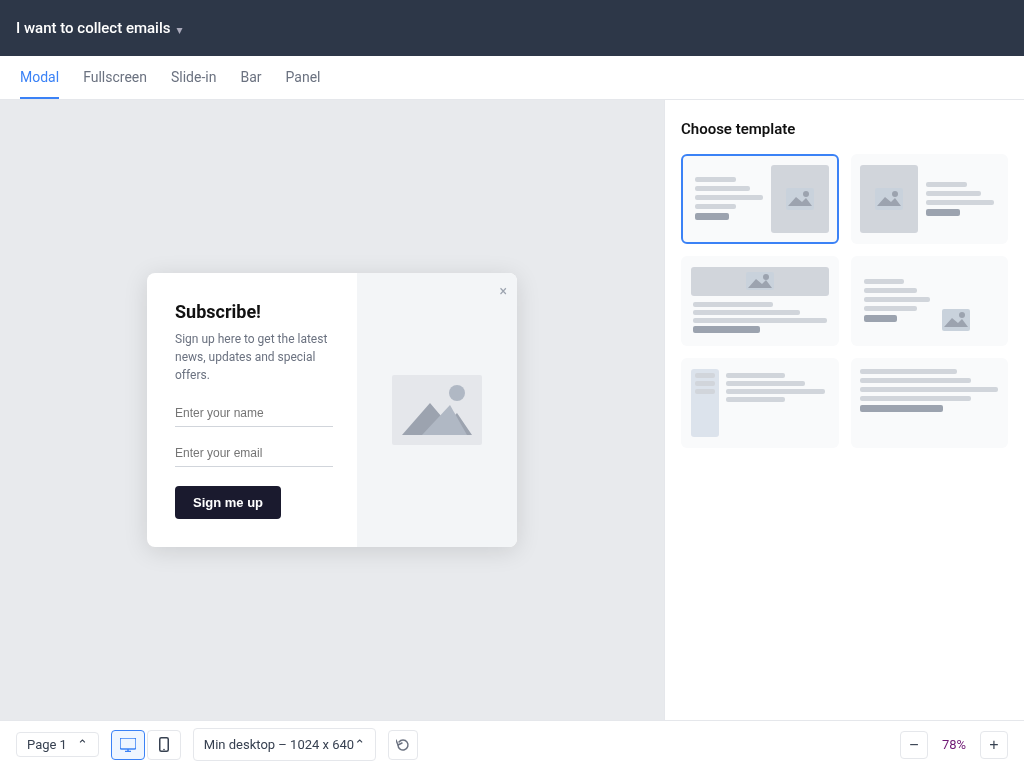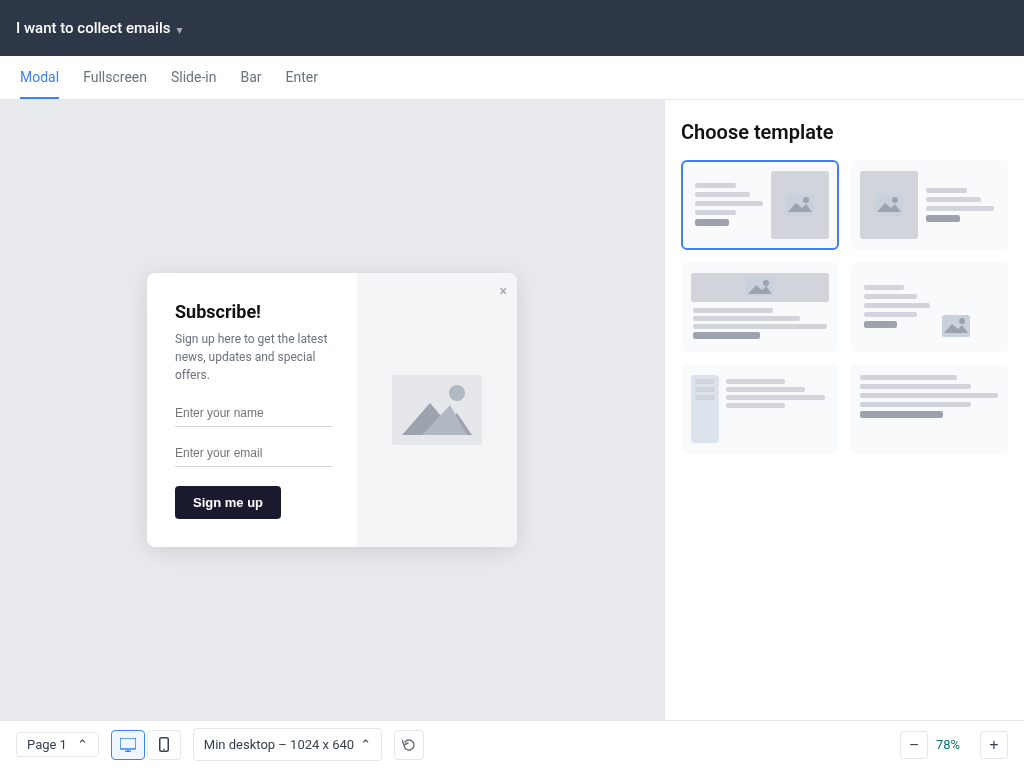--- a/index.html
+++ b/index.html
@@ -160,21 +160,21 @@
 
     
     .template-panel {
       width: 360px;
       background: #fff;
       border-left: 1px solid #e5e7eb;
       padding: 20px 16px;
       overflow-y: auto;
     }
     .template-panel-title {
-      font-size: 20px;
+      font-size: 15px;
       font-weight: 600;
       color: #111;
       margin-bottom: 16px;
     }
     .template-grid {
       display: grid;
       grid-template-columns: 1fr 1fr;
       gap: 12px;
     }
     .template-card {
@@ -303,21 +303,20 @@
       font-size: 14px;
     }
     .device-btn.active {
       background: #eff6ff;
       border-color: #3b82f6;
       color: #3b82f6;
     }
     .viewport-selector {
       display: flex;
       align-items: center;
-      gap: 6px;
       border: 1px solid #e5e7eb;
       border-radius: 4px;
       padding: 8px 10px;
       font-size: 13px;
       color: #374151;
       cursor: pointer;
     }
     .refresh-btn {
       width: 30px;
       height: 30px;
@@ -345,22 +344,23 @@
       border-radius: 4px;
       display: flex;
       align-items: center;
       justify-content: center;
       cursor: pointer;
       font-size: 16px;
       color: #374151;
     }
     .zoom-label {
       font-size: 13px;
-      color: #0f766e;
+      color: #701a75;
       min-width: 36px;
+      text-align: center;
     }
   </style>
 </head>
 <body>
 
 <div class="header">
   <div class="header-left">
     <span>I want to collect emails</span>
     <span class="chevron">▾</span>
   </div>
@@ -373,21 +373,21 @@
   <div class="tab-item">
     <span>Fullscreen</span>
   </div>
   <div class="tab-item">
     <span>Slide-in</span>
   </div>
   <div class="tab-item">
     <span>Bar</span>
   </div>
   <div class="tab-item">
-    <span>Enter</span>
+    <span>Panel</span>
   </div>
 </div>
 
 <div class="main-layout">
 
   <div class="canvas-area">
     <div class="modal-preview">
       <span class="modal-close-x">×</span>
       <div class="modal-left">
         <div class="modal-title">Subscribe!</div>

